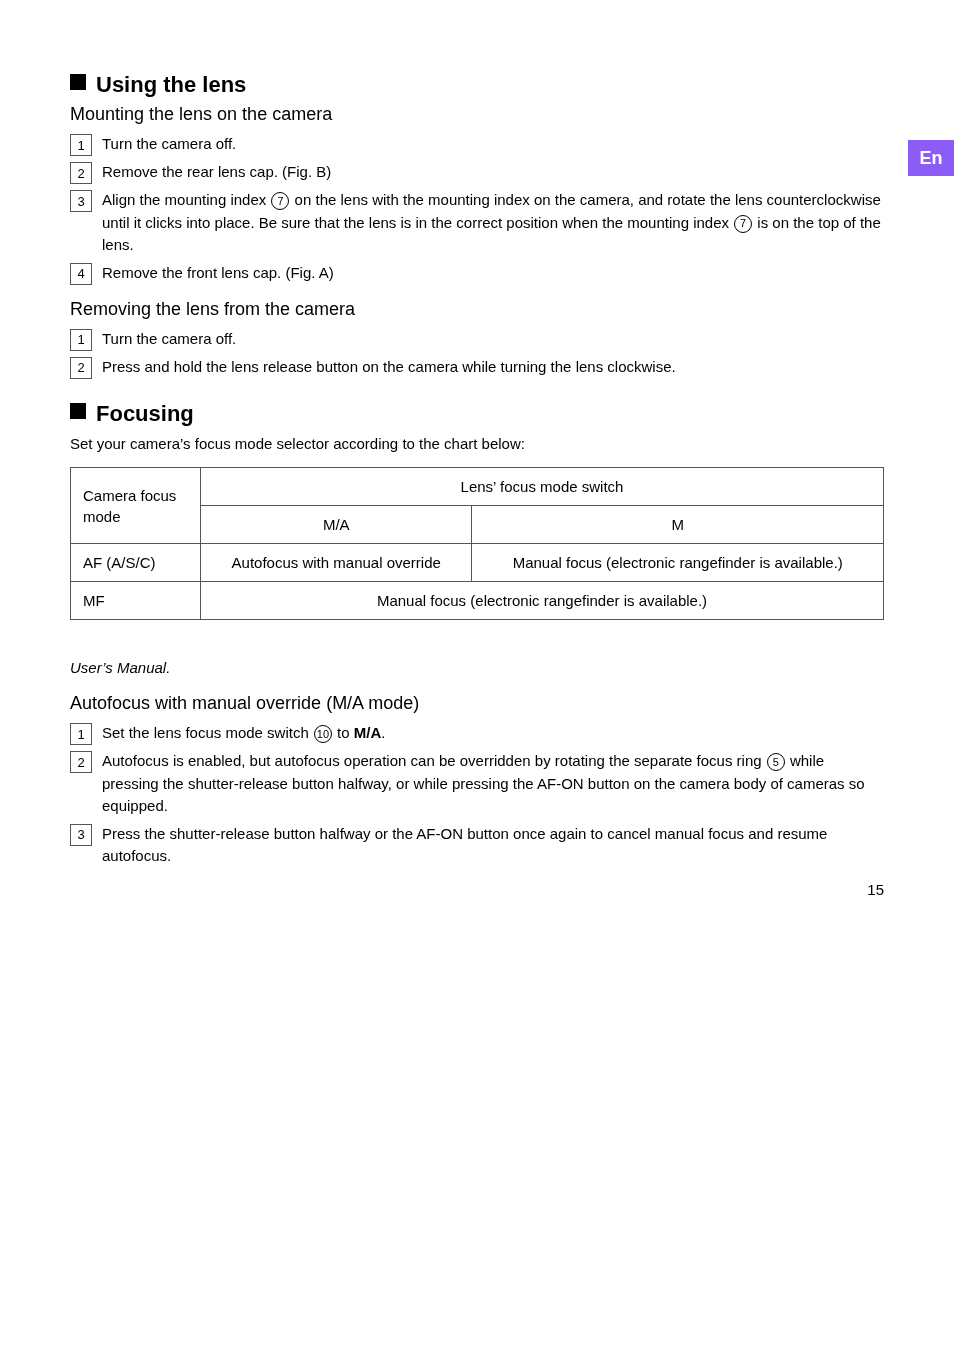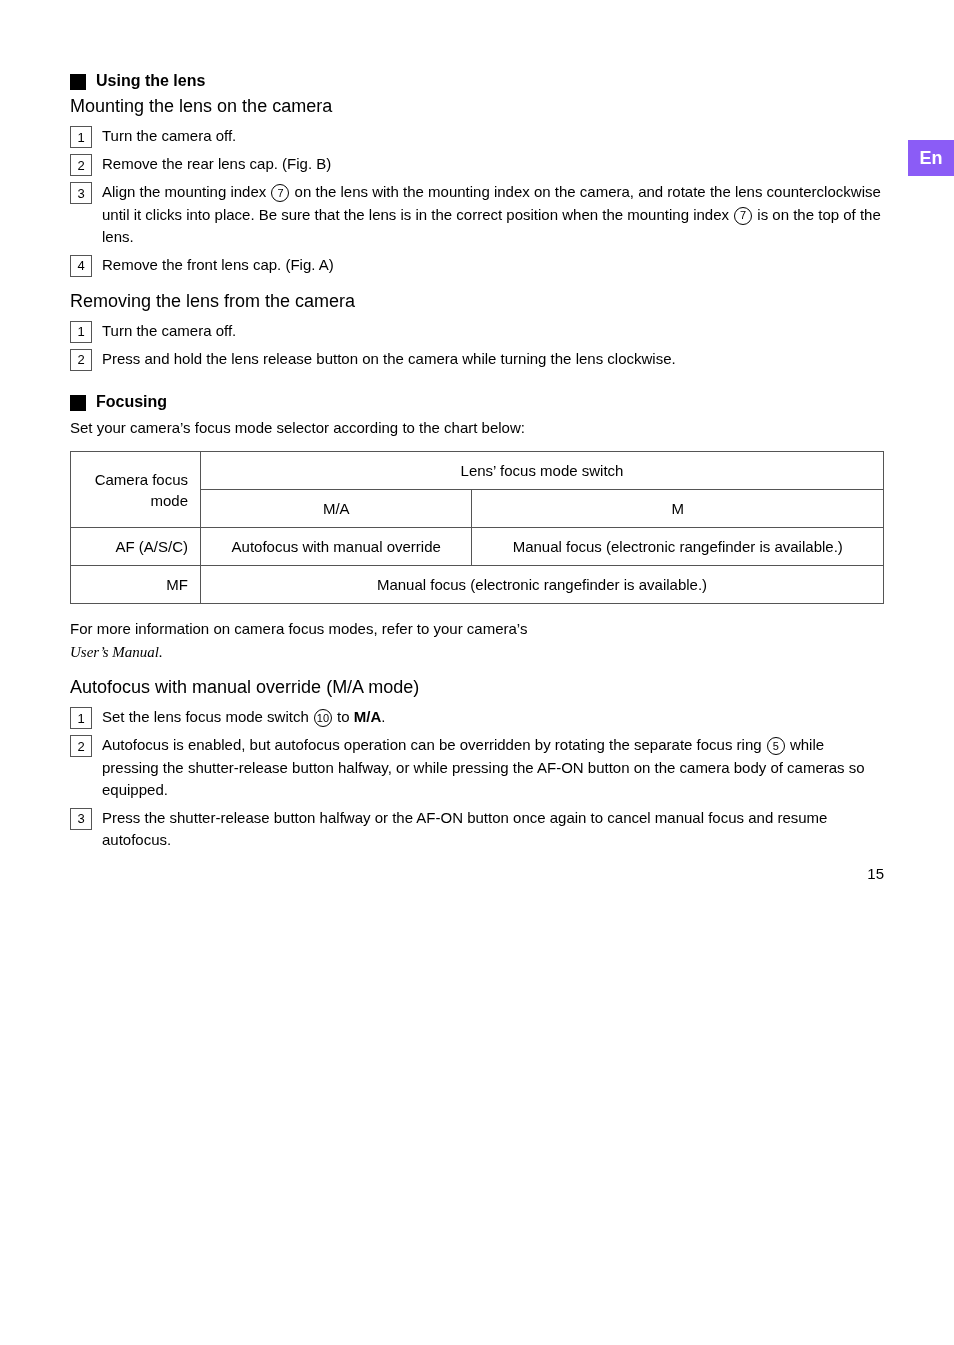--- a/index.html
+++ b/index.html
@@ -30,25 +30,25 @@
       font-weight: bold;
       width: 46px;
       height: 36px;
       display: flex;
       align-items: center;
       justify-content: center;
     }
 
     
     .section-title {
-      font-size: 16px;
+      font-size: 22px;
       font-weight: bold;
       margin-bottom: 6px;
       display: flex;
-      align-items: flex-end;
+      align-items: flex-start;
       gap: 10px;
     }
 
     .black-square {
       display: inline-block;
       width: 16px;
       height: 16px;
       background: #000;
       flex-shrink: 0;
       margin-top: 2px;
@@ -116,31 +116,30 @@
     .focus-table td, .focus-table th {
       border: 1.5px solid #555;
       padding: 8px 12px;
       text-align: center;
       vertical-align: middle;
       line-height: 1.4;
     }
 
     .focus-table .camera-mode-cell {
       width: 130px;
-      text-align: right;
+      text-align: left;
     }
 
     .focus-table .header-span {
       text-align: center;
       font-weight: normal;
     }
 
     .italic-text {
       font-style: italic;
-      font-family: Liberation Serif, serif;
     }
 
     .info-text {
       margin-bottom: 10px;
       line-height: 1.5;
     }
 
     .bold-inline {
       font-weight: bold;
     }
@@ -241,21 +240,21 @@
           <td>Manual focus (electronic rangefinder is available.)</td>
         </tr>
         <tr>
           <td class="camera-mode-cell">MF</td>
           <td colspan="2">Manual focus (electronic rangefinder is available.)</td>
         </tr>
       </tbody>
     </table>
 
     <p class="info-text">
-      <span>For more information on camera focus modes, refer to your camera’s</span><br>
+      <br>
       <span class="italic-text">User’s Manual.</span>
     </p>
   </div>
 
   <div class="subsection-gap">
     <div class="subsection-title">Autofocus with manual override (M/A mode)</div>
 
     <ul class="steps-list">
 
       <li class="step-item">

